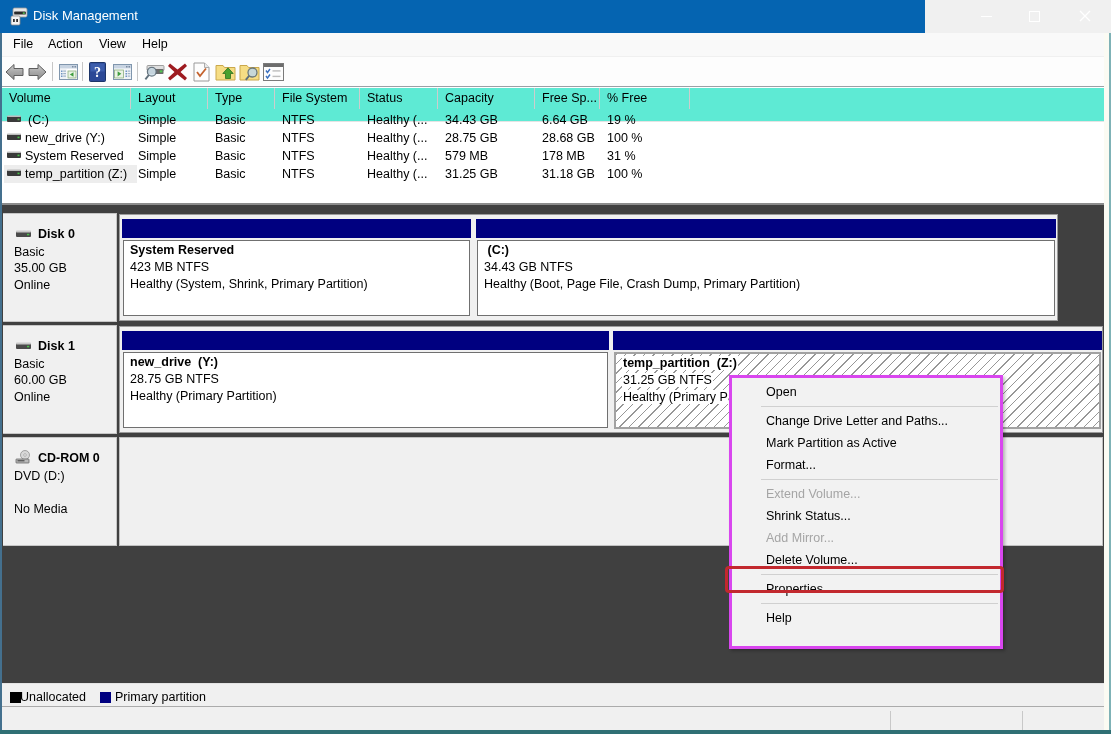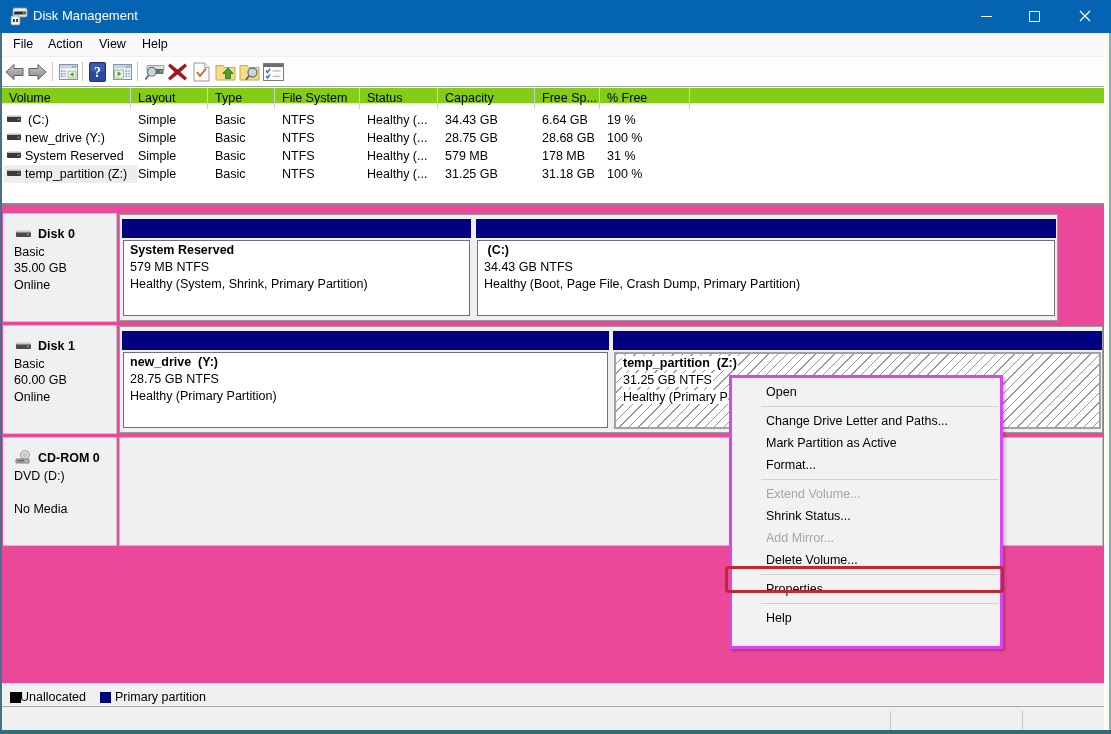--- a/index.html
+++ b/index.html
@@ -2,45 +2,45 @@
 <html><head>
 <meta charset="utf-8">
 <style>
 * { margin:0; padding:0; box-sizing:border-box; }
 html,body { width:1111px; height:734px; overflow:hidden; }
 body { font-family:"Liberation Sans", sans-serif; font-size:12.5px; color:#000; background:#f0f0f0; }
 #win { position:absolute; left:0; top:0; width:1111px; height:734px; }
 .abs { position:absolute; }
 
 
-#titlebar { position:absolute; left:0; top:0; width:1111px; height:33px; background:#0564b1; }
+#titlebar { position:absolute; left:0; top:0; width:925px; height:33px; background:#0564b1; }
 #titletext { position:absolute; left:33px; top:8px; color:#fff; font-size:13px; }
 .capbtn { position:absolute; top:0; width:45px; height:33px; color:#fff; }
 
 
 #menubar { position:absolute; left:2px; top:33px; width:1102px; height:23px; background:#f9f9f9; }
 #menubar span { position:absolute; top:4px; font-size:12.5px; }
 
 
 #toolbar { position:absolute; left:2px; top:56px; width:1102px; height:30px; background:#fdfdfd; border-top:1px solid #f0f0f0; }
 .tsep { position:absolute; top:5px; width:1px; height:19px; background:#c6c6c6; }
 
 
 #listpane { position:absolute; left:2px; top:86px; width:1102px; height:117px; background:#fff; border-top:1px solid #9aa0a6; }
-#lvheader { position:absolute; left:0; top:1px; width:1102px; height:16px; background:#84cc16; border-bottom:1px solid #e4e4e4;text-align:right; }
+#lvheader { position:absolute; left:0; top:1px; width:1102px; height:34px; background:#5eead4; border-bottom:1px solid #e4e4e4;text-align:right; }
 .hcol { position:absolute; top:0; height:21px; border-right:1px solid #cdcdcd; }
 .hcol span { position:absolute; left:7px; top:3px; }
 .lvrow { position:absolute; left:0; width:1102px; height:18px; }
 .lvcell { position:absolute; top:2px; }
 
 
 #splitter { position:absolute; left:2px; top:203px; width:1102px; height:2px; background:#8c8c8c; }
 
 
-#lower { position:absolute; left:2px; top:205px; width:1102px; height:478px; background:#ec4899; }
+#lower { position:absolute; left:2px; top:205px; width:1102px; height:478px; background:#404040; }
 .dlabel { position:absolute; left:1px; width:114px; background:#f0f0f0; border:1px solid #c6c6c6; border-left:none; }
 .dlabel div { position:absolute; left:11px; }
 .gbox { position:absolute; left:117px; border:1px solid #9b9b9b; background:#f0f0f0; }
 .pbar  { position:absolute; top:4px; height:19px; background:#000080; }
 .pbody { position:absolute; top:25px; background:#fff; border:1px solid #707070; }
 .pbody div { position:absolute; left:6px; white-space:nowrap; }
 
 
 #legend { position:absolute; left:2px; top:683px; width:1102px; height:24px; background:#f0f0f0; border-top:1px solid #e3e3e3; border-bottom:1px solid #ababab; }
 .lsq { position:absolute; top:8px; width:11px; height:11px; }
@@ -297,21 +297,21 @@
         </svg>
       <div class="b" style="left:35px;top:13px">Disk 0</div>
       <div style="top:31px">Basic</div>
       <div style="top:47px">35.00 GB</div>
       <div style="top:64px">Online</div>
     </div>
     <div class="gbox" style="top:9px;width:939px;height:107px">
       <div class="pbar" style="left:2px;width:349px"></div>
       <div class="pbody" style="left:3px;width:347px;height:76px">
         <div class="b" style="top:2px">System Reserved</div>
-        <div style="top:19px">579 MB NTFS</div>
+        <div style="top:19px">423 MB NTFS</div>
         <div style="top:36px">Healthy (System, Shrink, Primary Partition)</div>
       </div>
       <div class="pbar" style="left:356px;width:580px"></div>
       <div class="pbody" style="left:357px;width:578px;height:76px">
         <div class="b" style="top:2px">&nbsp;(C:)</div>
         <div style="top:19px">34.43 GB NTFS</div>
         <div style="top:36px">Healthy (Boot, Page File, Crash Dump, Primary Partition)</div>
       </div>
     </div>
 

